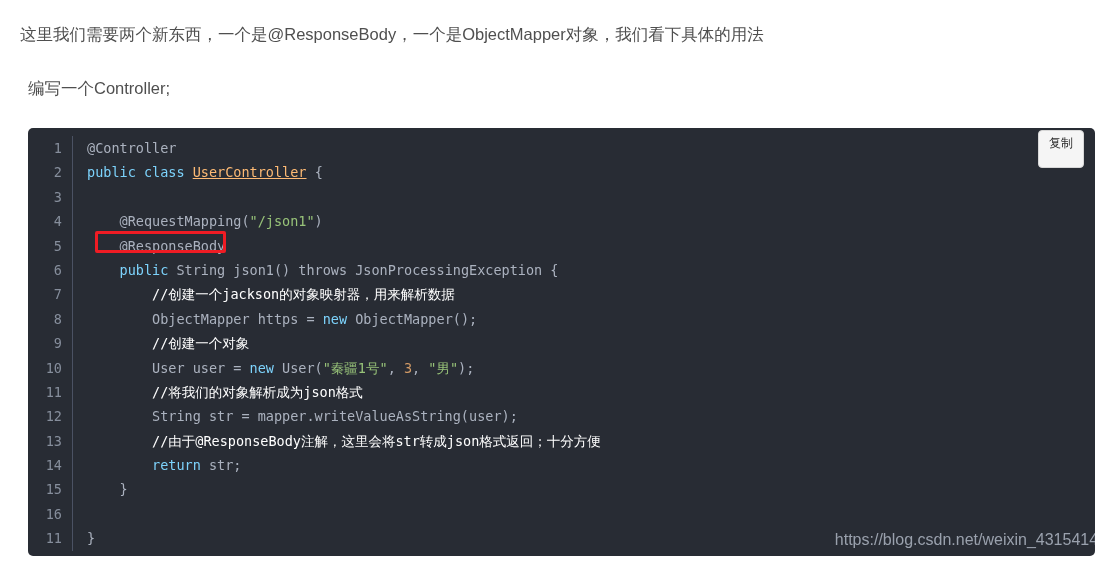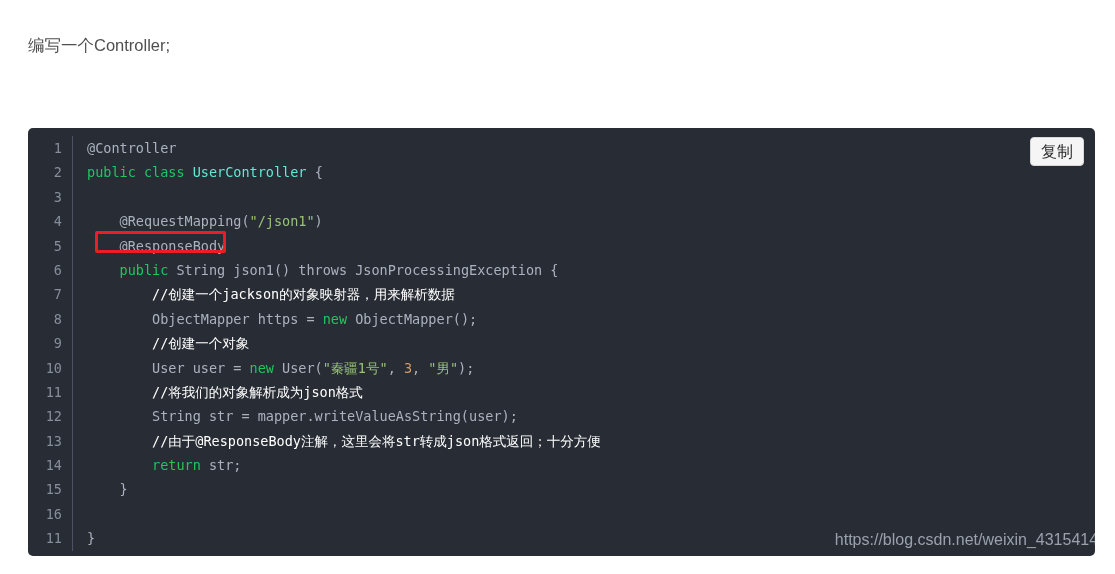--- a/index.html
+++ b/index.html
@@ -42,28 +42,28 @@
   }
   .code-inner {
     position: relative;
     width: 100%;
     height: 100%;
   }
 
   .copy-btn {
     position: absolute;
     right: 11px;
-    top: 9px;
+    top: 2px;
     background: #f5f5f5;
     color: #2b2b2b;
     border: 1px solid #d8d8d8;
     border-radius: 4px;
-    font-size: 16px;
+    font-size: 12px;
     line-height: 1;
-    padding: 6px 10px 5px 10px;
+    padding: 6px 10px 18px 10px;
     font-family: "Liberation Sans", "DejaVu Sans", sans-serif;
     cursor: pointer;
     z-index: 6;
   }
 
   .code-table {
     border-collapse: collapse;
     margin: 0;
     padding: 0;
     position: absolute;
@@ -95,22 +95,22 @@
   .cl {
     display: block;
     font-family: "DejaVu Sans Mono", "Liberation Mono", monospace;
     font-size: 13.5px;
     line-height: 24.4px;
     height: 24.4px;
     color: #abb2bf;
     white-space: pre;
   }
 
-  .tok-kw   { color: #22c55e; }
-  .tok-type { color: #5eead4; }
+  .tok-kw   { color: #7dd3fc; }
+  .tok-type { color: #fdba74; text-decoration: underline; }
   .tok-str  { color: #98c379; }
   .tok-num  { color: #d19a66; }
   .tok-com  { color: #ffffff; }
   .tok-def  { color: #abb2bf; text-align: center; }
 
   
   .highlight-box {
     position: absolute;
     left: 67px;
     top: 103px;
@@ -132,20 +132,21 @@
     font-family: "Liberation Sans", "DejaVu Sans", sans-serif;
     white-space: nowrap;
     letter-spacing: 0px;
     z-index: 4;
   }
 </style>
 </head>
 <body>
 
 <div class="prose">
+  <p class="para para-1">这里我们需要两个新东西，一个是@ResponseBody，一个是ObjectMapper对象，我们看下具体的用法</p>
   <p class="para para-2">编写一个Controller;</p>
 </div>
 
 <div class="code-wrap">
   <div class="code-inner">
 
     <button class="copy-btn">复制</button>
 
     <table class="code-table">
       <tbody>

